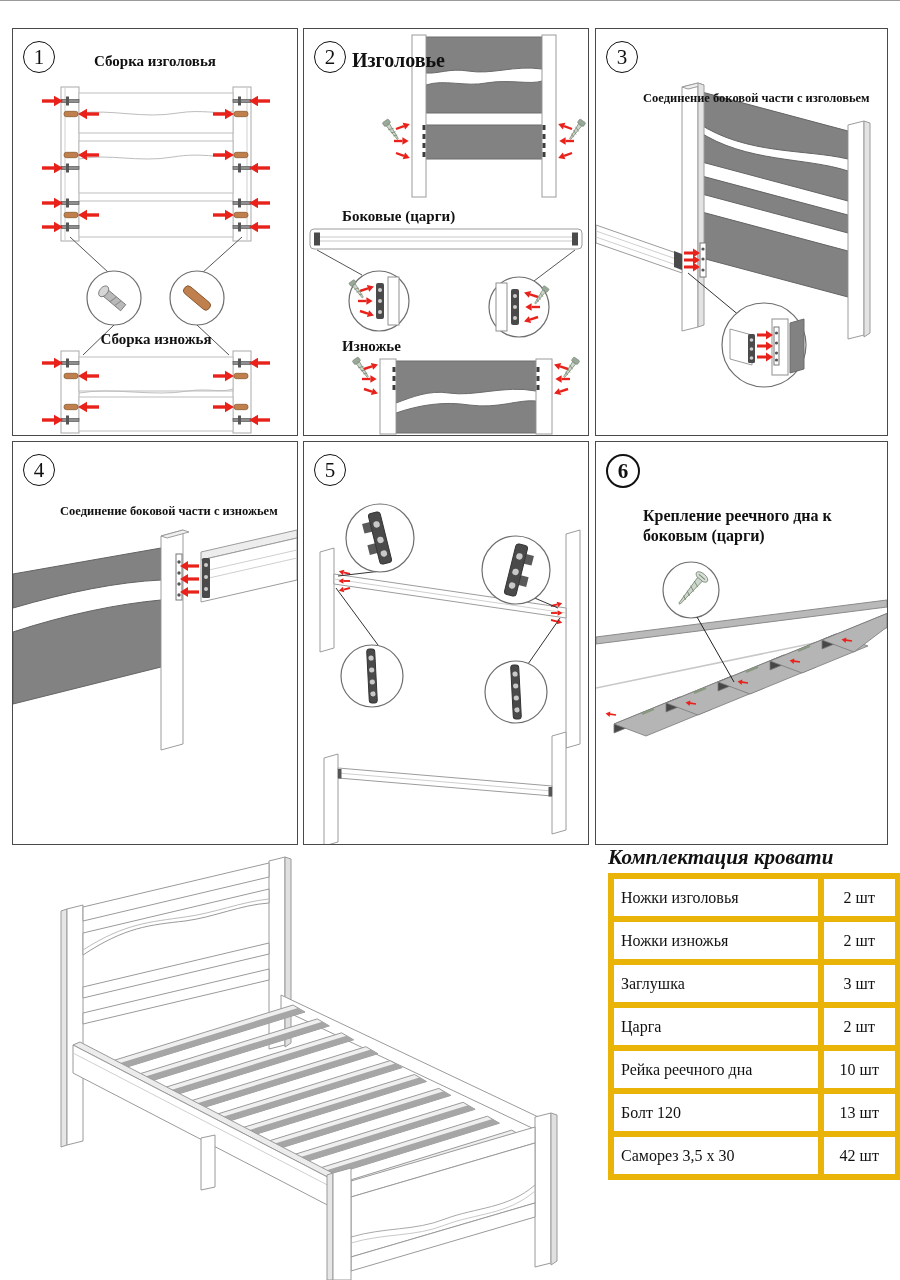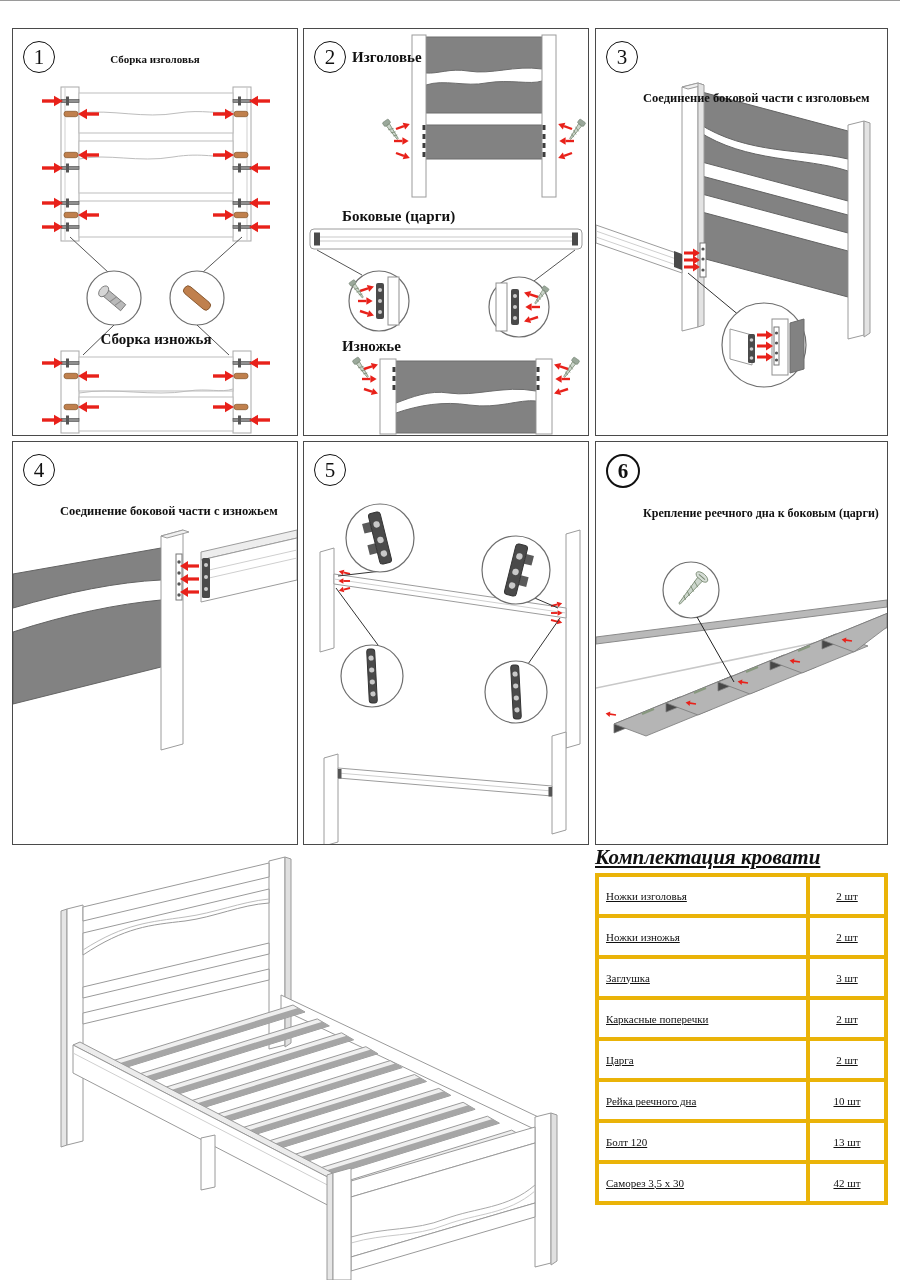--- a/index.html
+++ b/index.html
@@ -10,31 +10,31 @@
   .p1{left:12px;top:28px;width:286px;height:408px;}
   .p2{left:303px;top:28px;width:286px;height:408px;}
   .p3{left:595px;top:28px;width:293px;height:408px;}
   .p4{left:12px;top:441px;width:286px;height:404px;}
   .p5{left:303px;top:441px;width:286px;height:404px;}
   .p6{left:595px;top:441px;width:293px;height:404px;}
   .pnum{position:absolute;left:10px;top:12px;width:30px;height:30px;border:1.7px solid #111;
         border-radius:50%;text-align:center;line-height:30px;font-size:21px;background:#fff;z-index:3;}
   .p6 .pnum{font-weight:bold;border-width:2.2px;}
   .ptitle{position:absolute;font-weight:bold;z-index:3;}
-  .t-center{left:0;right:0;text-align:center;top:24px;font-size:11px;}
-  .t-beside{left:48px;top:20px;font-size:15px;}
+  .t-center{left:0;right:0;text-align:center;top:24px;font-size:15px;}
+  .t-beside{left:48px;top:20px;font-size:20px;}
   .t-inline{left:47px;top:22px;font-size:12.5px;width:calc(100% - 54px);line-height:1.25;margin-top:40px;}
   .t-two{left:44px;right:8px;top:14px;text-align:center;font-size:13.5px;line-height:1.35;}
   .t-two span{display:block;}
   .psvg{position:absolute;left:0;top:0;}
   svg text{font-family:"Liberation Serif",serif;font-weight:bold;font-size:15px;fill:#111;}
-  .table-block{position:absolute;left:595px;top:845px;width:293px;text-decoration:underline;}
+  .table-block{position:absolute;left:608px;top:845px;width:293px;}
   .tbl-title{margin:0 0 3px 0;font:bold italic 21px "Liberation Serif",serif;}
   table.parts{border-collapse:collapse;width:100%;}
-  table.parts td{border:4px solid #eab308;font-size:11px;padding:1px 7px;height:19px;}
+  table.parts td{border:6px solid #eab308;font-size:16px;padding:1px 7px;height:19px;}
   table.parts td.qty{width:27%;text-align:center;padding:9px 2px;}
   .bed{position:absolute;left:15px;top:855px;}
 </style>
 </head>
 <body>
 
 <div class="page">
   <div class="topline"></div>
 
   <section class="panel p1">
@@ -408,21 +408,21 @@
         <polygon points="34,326 248,344 248,354 34,336" fill="#fff" stroke="#9c9c9c"></polygon>
         <line x1="34" y1="331" x2="248" y2="349" stroke="#cfcfcf"></line>
         <rect x="34" y="327" width="3.5" height="9.5" fill="#555"></rect>
         <rect x="244.5" y="345" width="3.5" height="9.5" fill="#555"></rect>
       </g>
     </svg>
   </section>
 
   <section class="panel p6">
     <div class="pnum">6</div>
-    <div class="ptitle t-inline" style="font-size:12px;top:24px;">Крепление реечного дна к боковым (царги)</div>
+    <div class="ptitle t-inline" style="font-size:16px;top:24px;">Крепление реечного дна к боковым (царги)</div>
     <svg class="psvg" width="291" height="402" viewBox="0 0 291 402">
       <defs>
         <g id="p6-a" fill="#e8211a">
             <rect x="0" y="-1.6" width="11" height="3.2"></rect>
             <polygon points="11,-5 19,0 11,5"></polygon>
           </g>
       </defs>
       <g>
         <polygon points="0,195 291,158 291,165 0,202" fill="#b9b9b9" stroke="#8a8a8a"></polygon>
         <line x1="0" y1="246" x2="291" y2="186" stroke="#c8c8c8" stroke-width="1.5"></line>
@@ -560,24 +560,20 @@
           </tr>
         <tr>
             <td>Ножки изножья</td>
             <td class="qty">2 шт</td>
           </tr>
         <tr>
             <td>Заглушка</td>
             <td class="qty">3 шт</td>
           </tr>
         <tr>
-            <td>Каркасные поперечки</td>
-            <td class="qty">2 шт</td>
-          </tr>
-        <tr>
             <td>Царга</td>
             <td class="qty">2 шт</td>
           </tr>
         <tr>
             <td>Рейка реечного дна</td>
             <td class="qty">10 шт</td>
           </tr>
         <tr>
             <td>Болт 120</td>
             <td class="qty">13 шт</td>

